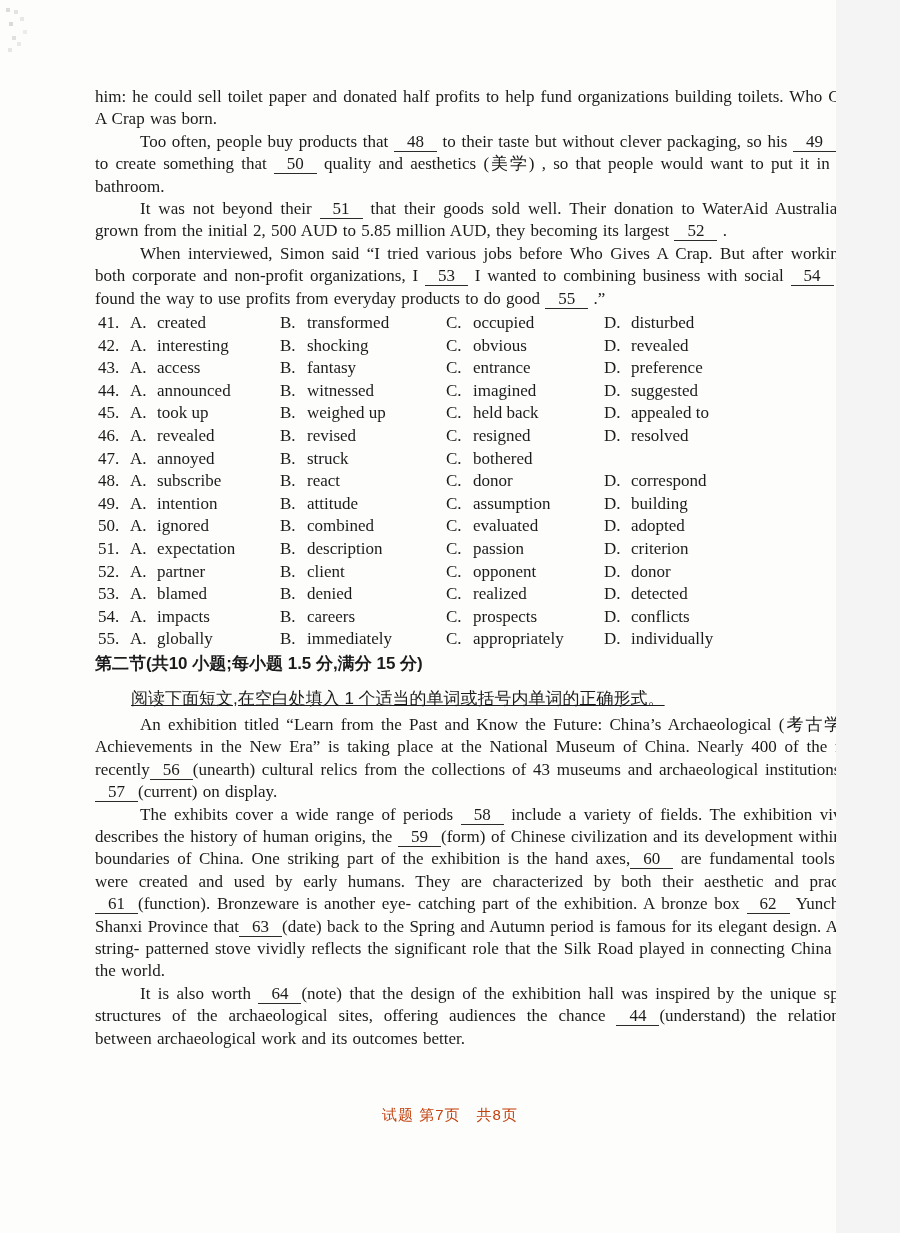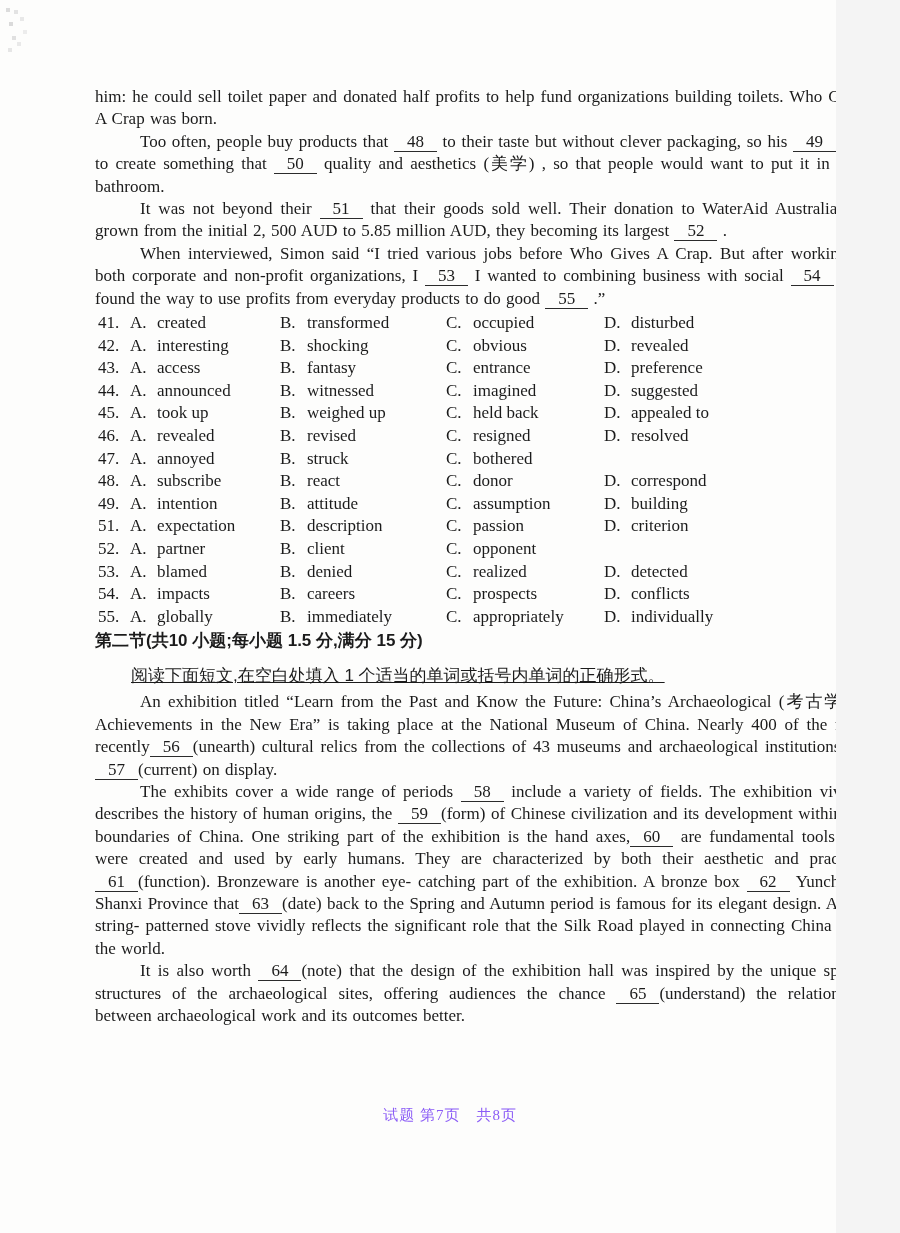--- a/index.html
+++ b/index.html
@@ -43,22 +43,22 @@
     font-family:"Liberation Sans","DejaVu Sans",sans-serif;
     font-weight:bold;font-size:17px;line-height:23px;
   }
   .cn-instruction{
     margin:4px;font-size:17px;line-height:23px;
     text-indent:32px;
     font-family:"Liberation Sans","DejaVu Sans",sans-serif;font-weight:normal;text-decoration:underline;
   }
   .footer{
     position:absolute;left:0;top:1106px;width:900px;
-    text-align:center;font-size:15px;letter-spacing:1px;color:#8b5cf6;
-    font-family:Liberation Serif, serif;
+    text-align:center;font-size:15px;letter-spacing:1px;color:#c2410c;
+    font-family:Liberation Sans, sans-serif;
   }
 </style>
 </head>
 <body>
 
 <div class="page">
   <div class="speckles"></div>
 
   <div class="content">
     <div id="cloze-passage">
@@ -124,31 +124,39 @@
           <span class="qcell"><span class="qletter">D.</span><span>correspond</span></span>
         </div>
         <div class="qrow">
           <span class="qnum">49.</span>
           <span class="qcell"><span class="qletter">A.</span><span>intention</span></span>
           <span class="qcell"><span class="qletter">B.</span><span>attitude</span></span>
           <span class="qcell"><span class="qletter">C.</span><span>assumption</span></span>
           <span class="qcell"><span class="qletter">D.</span><span>building</span></span>
         </div>
         <div class="qrow">
+          <span class="qnum">50.</span>
+          <span class="qcell"><span class="qletter">A.</span><span>ignored</span></span>
+          <span class="qcell"><span class="qletter">B.</span><span>combined</span></span>
+          <span class="qcell"><span class="qletter">C.</span><span>evaluated</span></span>
+          <span class="qcell"><span class="qletter">D.</span><span>adopted</span></span>
+        </div>
+        <div class="qrow">
           <span class="qnum">51.</span>
           <span class="qcell"><span class="qletter">A.</span><span>expectation</span></span>
           <span class="qcell"><span class="qletter">B.</span><span>description</span></span>
           <span class="qcell"><span class="qletter">C.</span><span>passion</span></span>
           <span class="qcell"><span class="qletter">D.</span><span>criterion</span></span>
         </div>
         <div class="qrow">
           <span class="qnum">52.</span>
           <span class="qcell"><span class="qletter">A.</span><span>partner</span></span>
           <span class="qcell"><span class="qletter">B.</span><span>client</span></span>
           <span class="qcell"><span class="qletter">C.</span><span>opponent</span></span>
+          <span class="qcell"><span class="qletter">D.</span><span>donor</span></span>
         </div>
         <div class="qrow">
           <span class="qnum">53.</span>
           <span class="qcell"><span class="qletter">A.</span><span>blamed</span></span>
           <span class="qcell"><span class="qletter">B.</span><span>denied</span></span>
           <span class="qcell"><span class="qletter">C.</span><span>realized</span></span>
           <span class="qcell"><span class="qletter">D.</span><span>detected</span></span>
         </div>
         <div class="qrow">
           <span class="qnum">54.</span>
@@ -163,18 +171,18 @@
           <span class="qcell"><span class="qletter">B.</span><span>immediately</span></span>
           <span class="qcell"><span class="qletter">C.</span><span>appropriately</span></span>
           <span class="qcell"><span class="qletter">D.</span><span>individually</span></span>
         </div>
       </div>
     <p class="cn-heading">第二节(共10 小题;每小题 1.5 分,满分 15 分)</p>
     <p class="cn-instruction">阅读下面短文,在空白处填入 1 个适当的单词或括号内单词的正确形式。</p>
     <div id="gapfill-passage">
         <p class="para indent">An exhibition titled “Learn from the Past and Know the Future: China’s Archaeological (考古学的) Achievements in the New Era” is taking place at the National Museum of China. Nearly 400 of the most recently<span class="blank">56</span>(unearth) cultural relics from the collections of 43 museums and archaeological institutions are <span class="blank">57</span>(current) on display.</p>
         <p class="para indent">The exhibits cover a wide range of periods <span class="blank">58</span> include a variety of fields. The exhibition vividly describes the history of human origins, the <span class="blank">59</span>(form) of Chinese civilization and its development within the boundaries of China. One striking part of the exhibition is the hand axes,<span class="blank">60</span> are fundamental tools that were created and used by early humans. They are characterized by both their aesthetic and practical <span class="blank">61</span>(function). Bronzeware is another eye- catching part of the exhibition. A bronze box <span class="blank">62</span> Yuncheng, Shanxi Province that<span class="blank">63</span>(date) back to the Spring and Autumn period is famous for its elegant design. And a string- patterned stove vividly reflects the significant role that the Silk Road played in connecting China with the world.</p>
-        <p class="para indent">It is also worth <span class="blank">64</span>(note) that the design of the exhibition hall was inspired by the unique spatial structures of the archaeological sites, offering audiences the chance <span class="blank">65</span>(understand) the relationship between archaeological work and its outcomes better.</p>
+        <p class="para indent">It is also worth <span class="blank">64</span>(note) that the design of the exhibition hall was inspired by the unique spatial structures of the archaeological sites, offering audiences the chance <span class="blank">44</span>(understand) the relationship between archaeological work and its outcomes better.</p>
       </div>
   </div>
 
   <div class="footer">试题 第7页　共8页</div>
 </div>
 
 </body></html>

